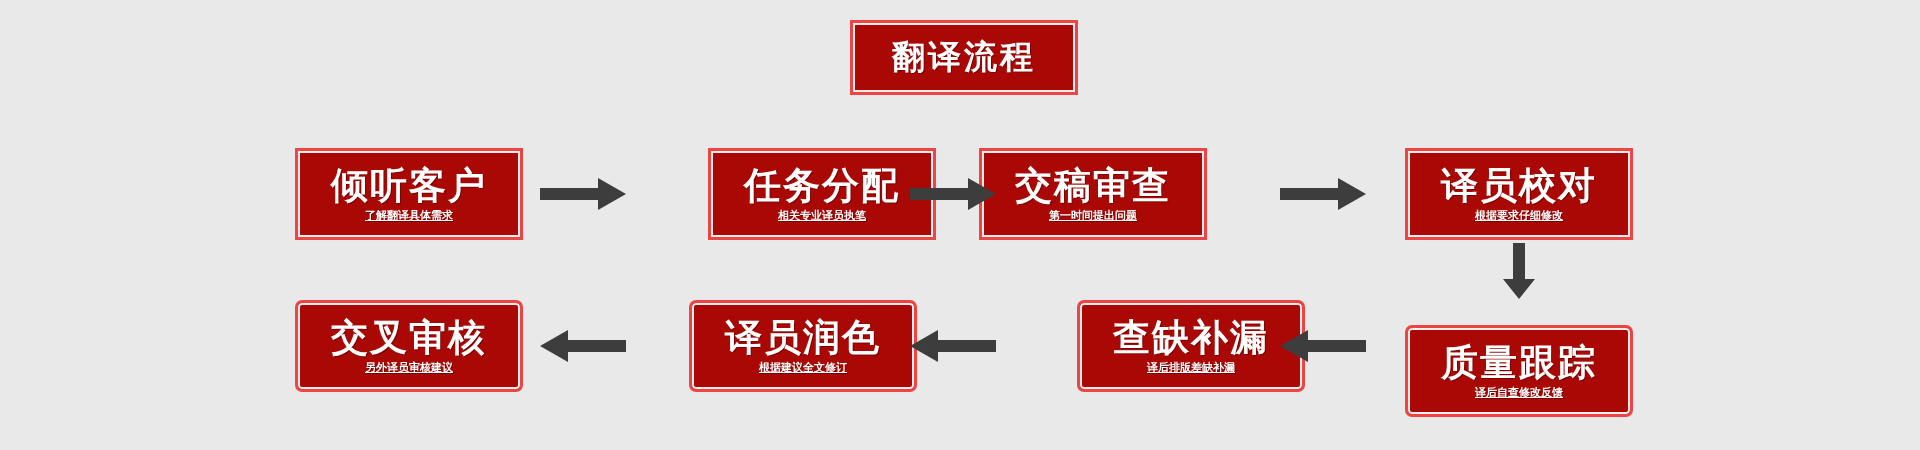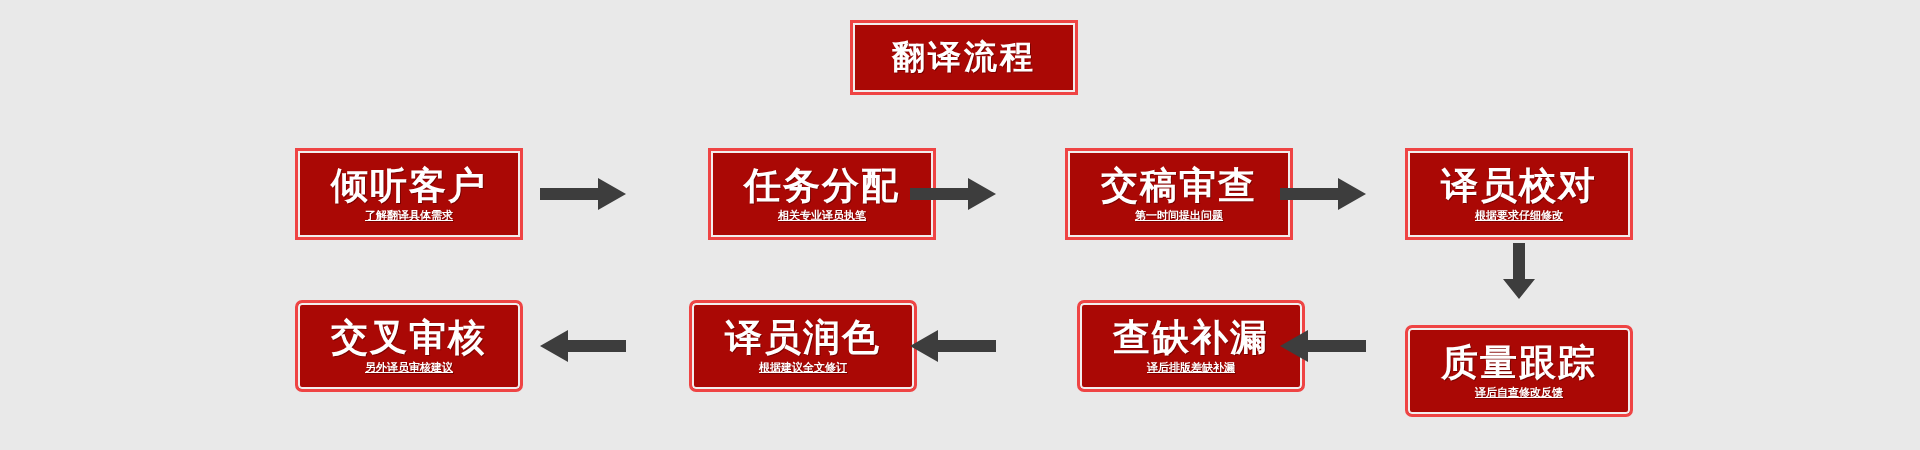--- a/index.html
+++ b/index.html
@@ -61,21 +61,21 @@
   }
   .node.header .node-title {
     font-size: 33px;
     letter-spacing: 3px;
   }
 
   
   .node.r1 { top: 148px; width: 228px; height: 92px; }
   .node.r1.c1 { left: 295px; }
   .node.r1.c2 { left: 660px; margin-left: 48px; }
-  .node.r1.c3 { left: 1065px; }
+  .node.r1.c3 { left: 979px; }
   .node.r1.c4 { left: 1405px; }
 
   
   .node.r2 { top: 300px; width: 228px; height: 92px; border-radius: 7px; }
   .node.r2.c1 { left: 295px; }
   .node.r2.c2 { left: 653px; margin-left: 36px; }
   .node.r2.c3 { left: 1035px; margin-left: 42px; }
   .node.r2.c4 { left: 1405px; margin-top: 25px; }
 
   

